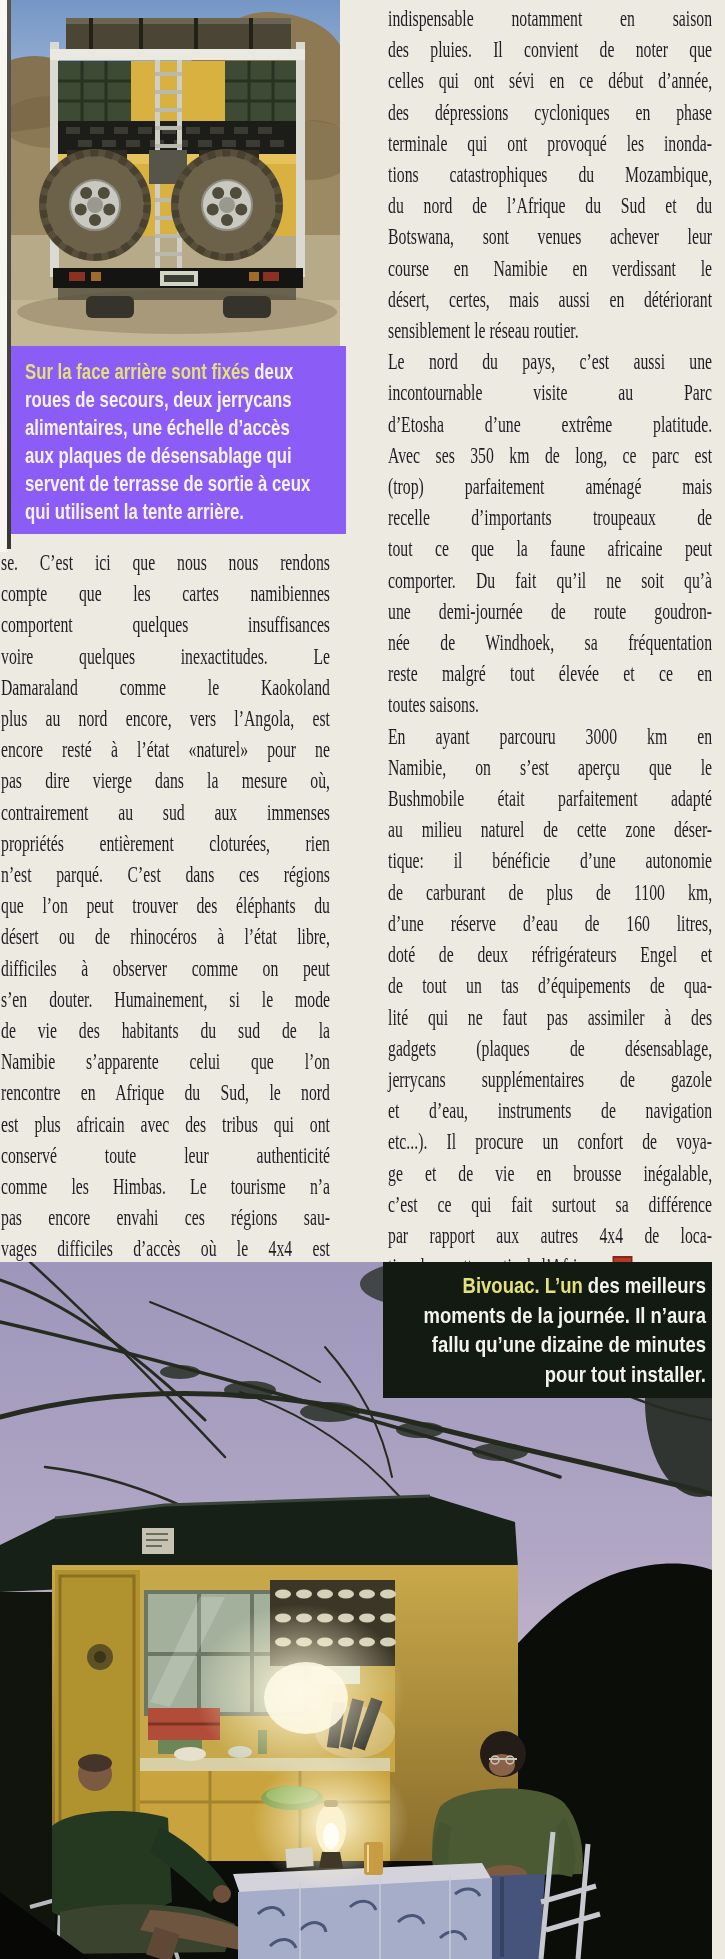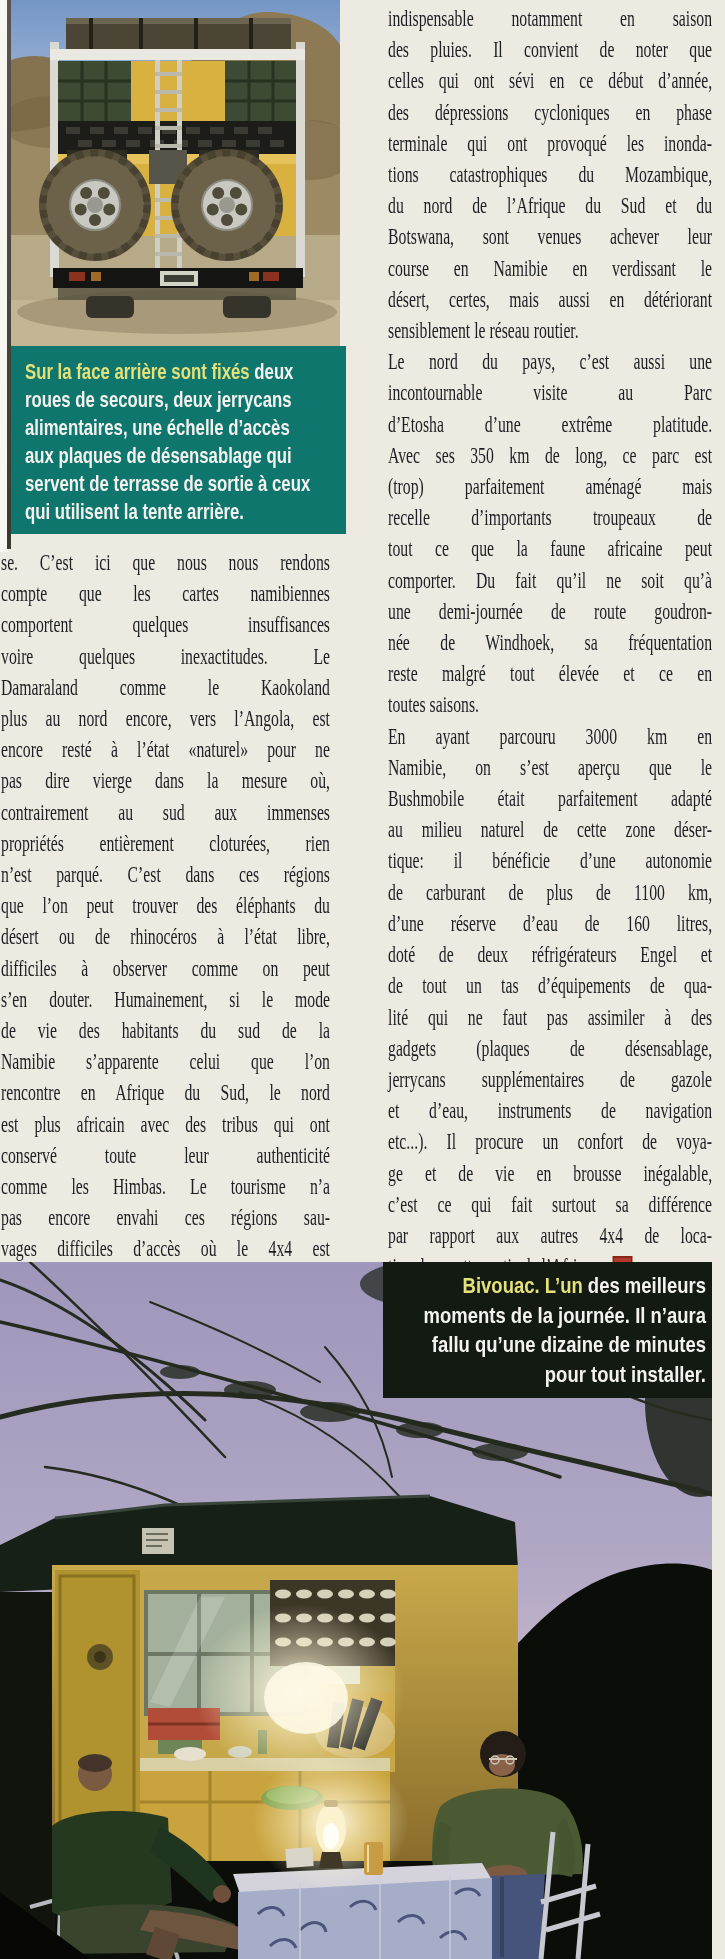--- a/index.html
+++ b/index.html
@@ -3,21 +3,21 @@
 <meta charset="utf-8">
 <style>
   html,body{margin:0;padding:0;background:#6e6a64;}
   .page{position:relative;width:725px;height:1959px;background:#edeae2;overflow:hidden;
         font-family:"Liberation Serif",serif;}
   .edge-white{position:absolute;left:0;top:0;width:8px;height:552px;background:#f8f6f1;}
   .edge-line{position:absolute;left:7px;top:0;width:4px;height:549px;
              background:linear-gradient(#5a554e,#3a3832);}
   .photo-top{position:absolute;left:11px;top:0;width:329px;height:346px;overflow:hidden;}
   .photo-top svg{display:block;}
-  .caption-top-box{position:absolute;left:11px;top:346px;width:335px;height:188px;background:#0f766e;}
+  .caption-top-box{position:absolute;left:11px;top:346px;width:335px;height:188px;background:#8b5cf6;}
   .caption-top-inner{position:absolute;left:14px;top:12px;width:400px;
       transform:scaleX(0.78);transform-origin:0 0;
       font-family:"Liberation Sans",sans-serif;font-weight:700;
       font-size:21.5px;line-height:28px;letter-spacing:0;}
   .cline{white-space:nowrap;}
   .cy{color:var(--cap-yellow,#e4e07a);}
   .cw{color:var(--cap-white,#f4f2ee);}
   .col{position:absolute;color:var(--ink,#1f1f23);font-size:22.5px;line-height:31.2px;}
   #col-left{left:1px;top:547px;width:470px;transform:scaleX(0.70);transform-origin:0 0;}
   #col-right{left:388px;top:3px;width:463px;transform:scaleX(0.70);transform-origin:0 0;}

